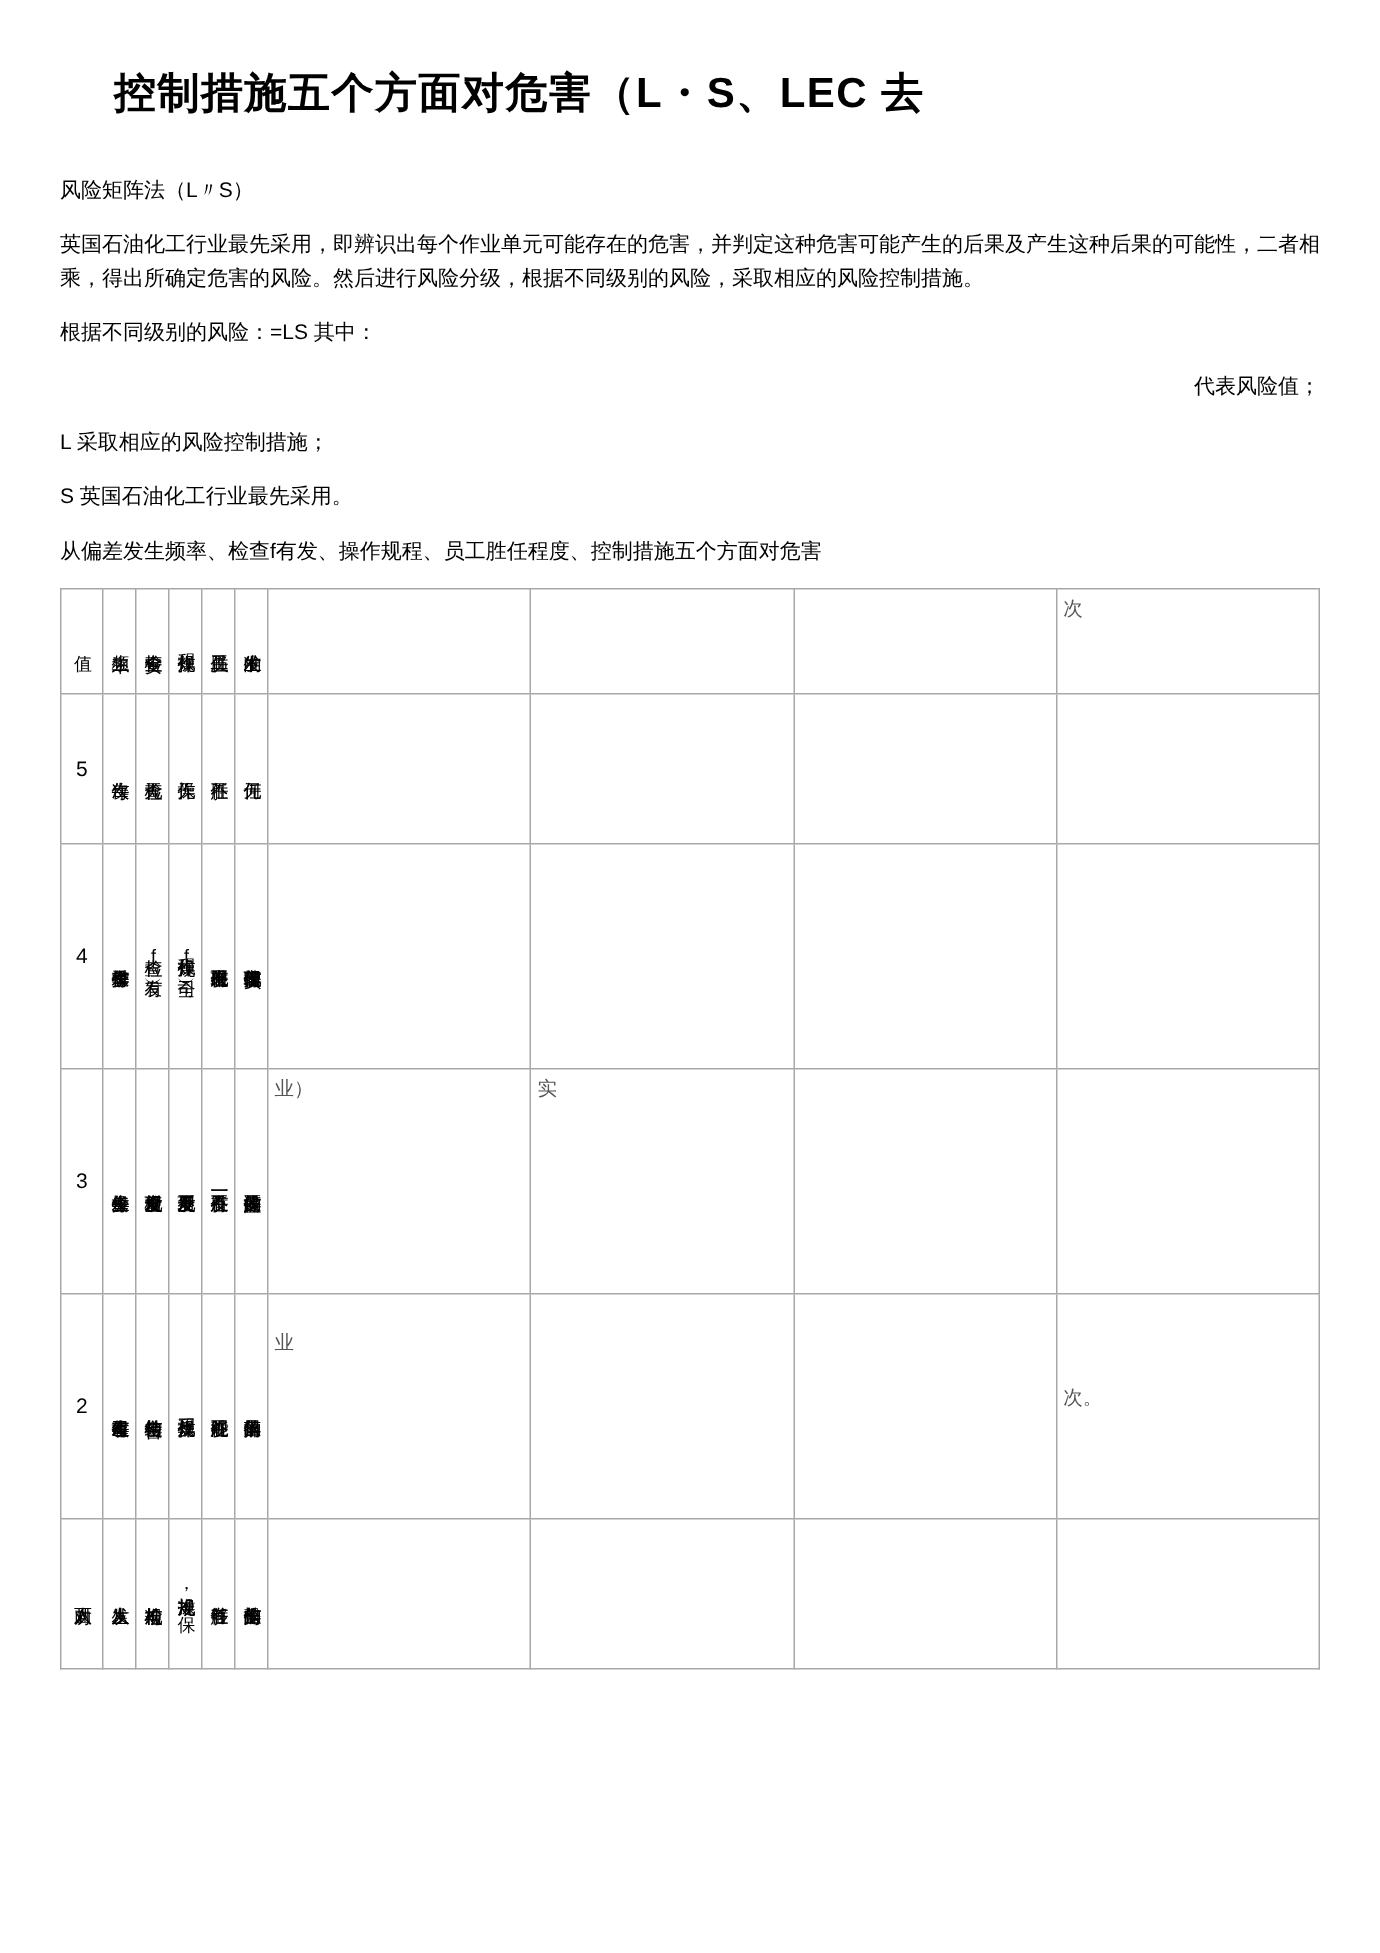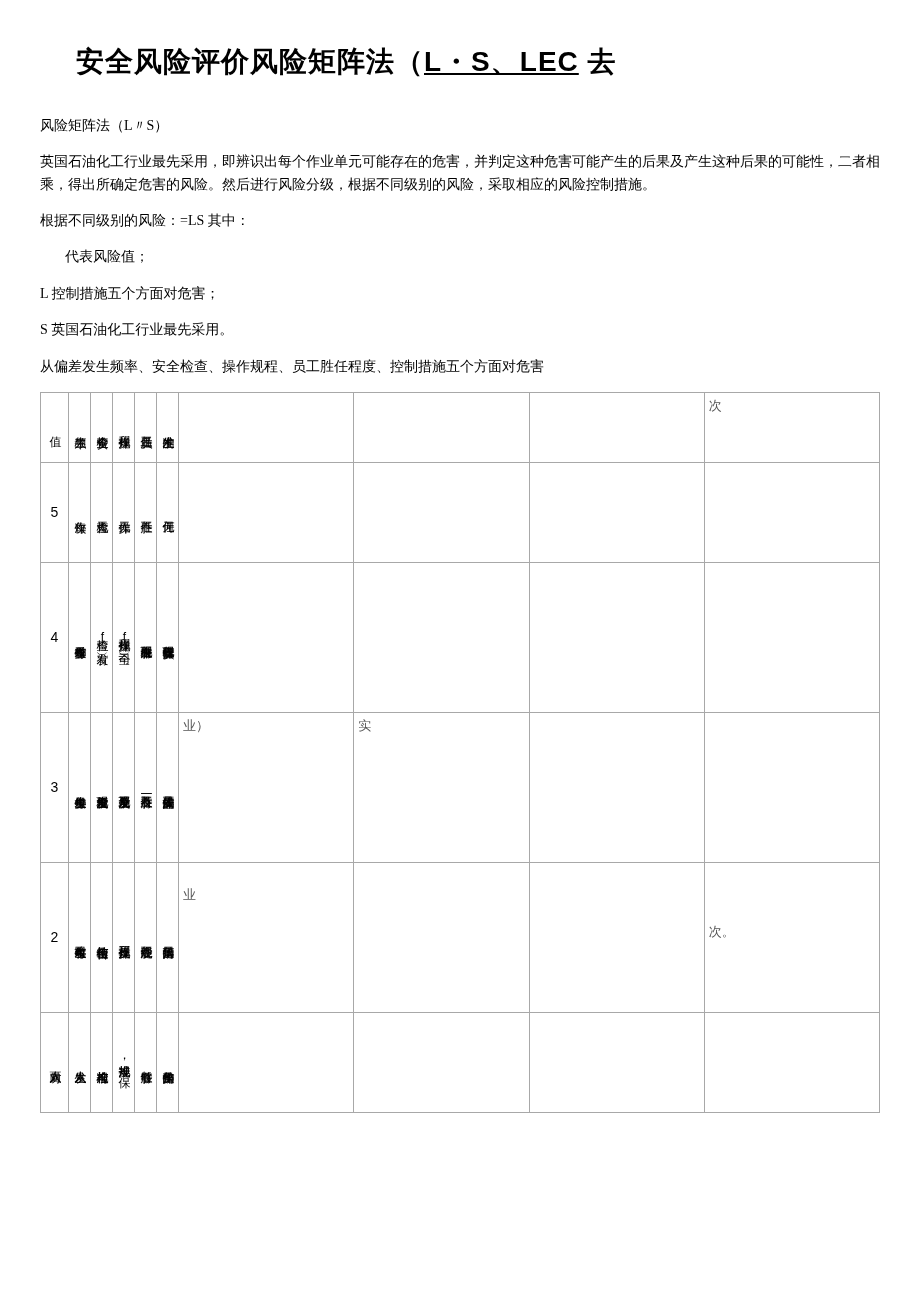--- a/index.html
+++ b/index.html
@@ -12,23 +12,23 @@
     width: 920px;
     font-size: 14px;
     line-height: 1.6;
   }
   h1.title {
     font-size: 28px;
     font-weight: bold;
     margin: 0 0 30px 36px;
     letter-spacing: 1px;
   }
-  h1.title .latin { font-family: Arial, sans-serif; text-decoration: underline; }
-  p.para { margin: 10px 0 14px 0; font-family: Liberation Serif, serif; }
-  p.indent-small { margin-left: 25px; }
+  h1.title .latin { font-family: Arial, sans-serif; }
+  p.para { margin: 10px 0 14px 0; }
+  p.indent-small { margin-left: 25px; text-align: right; }
 
   
   table.risk {
     border-collapse: collapse;
     width: 100%;
     margin-top: 8px;
     table-layout: fixed;
   }
   table.risk td {
     border: 1px solid #a8a8a8;
@@ -74,30 +74,30 @@
   }
   
   tr.hdr td { height: 70px; }
   tr.body td { height: 100px; }
   tr.tall td { height: 150px; }
 </style>
 </head>
 <body>
 
 <h1 class="title">
-  <span>安全风险评价风险矩阵法（</span><span class="latin">L・S、LEC</span><span> 去</span>
+  <span>控制措施五个方面对危害（</span><span class="latin">L・S、LEC</span><span> 去</span>
 </h1>
 
 <p class="para">风险矩阵法（L〃S）</p>
 <p class="para">英国石油化工行业最先采用，即辨识出每个作业单元可能存在的危害，并判定这种危害可能产生的后果及产生这种后果的可能性，二者相乘，得出所确定危害的风险。然后进行风险分级，根据不同级别的风险，采取相应的风险控制措施。</p>
 <p class="para">根据不同级别的风险：=LS 其中：</p>
 <p class="para indent-small">代表风险值；</p>
-<p class="para">L 控制措施五个方面对危害；</p>
+<p class="para">L 采取相应的风险控制措施；</p>
 <p class="para">S 英国石油化工行业最先采用。</p>
-<p class="para">从偏差发生频率、安全检查、操作规程、员工胜任程度、控制措施五个方面对危害</p>
+<p class="para">从偏差发生频率、检查f有发、操作规程、员工胜任程度、控制措施五个方面对危害</p>
 
 <table class="risk">
   <colgroup>
     <col class="c0">
       <col class="c1">
       <col class="c2">
       <col class="c3">
       <col class="c4">
       <col style="width:22px">
     <col>

